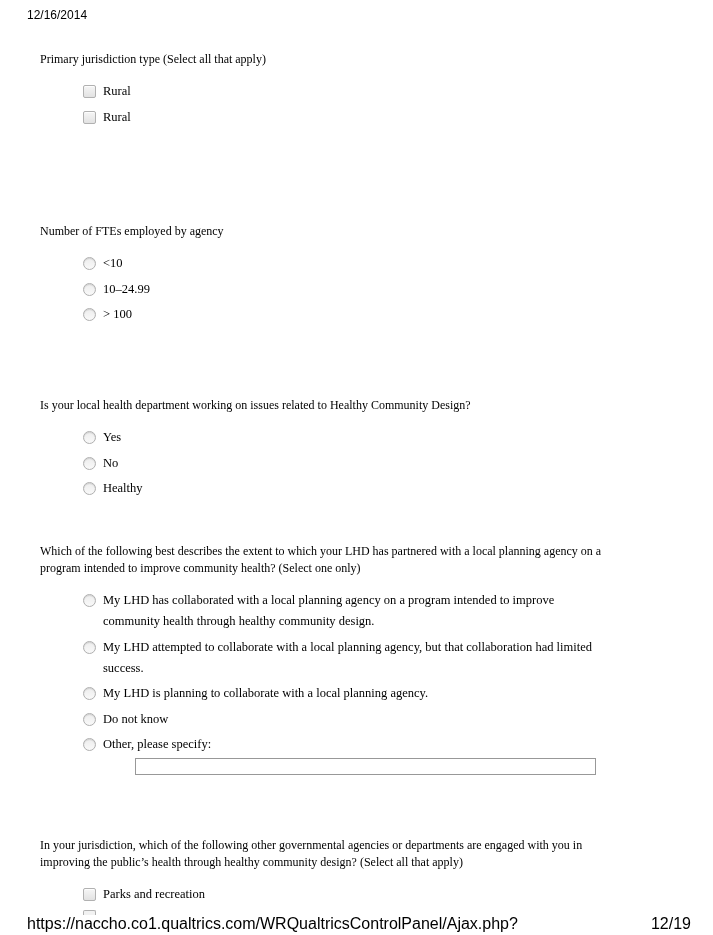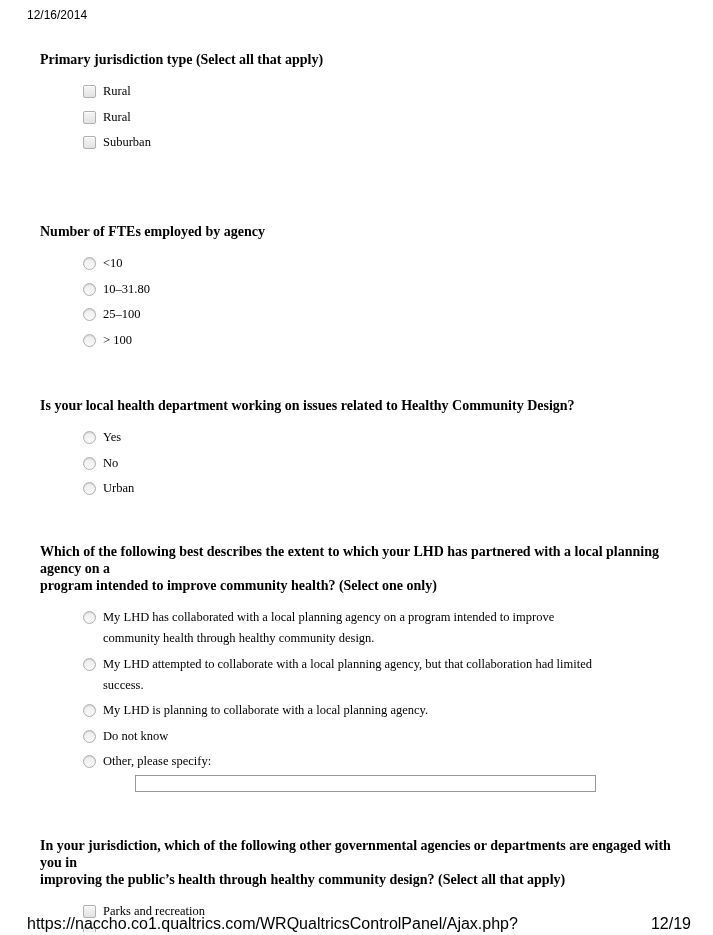--- a/index.html
+++ b/index.html
@@ -22,24 +22,23 @@
   .print-footer {
     position: absolute; top: 915px; left: 27px; right: 22px; height: 14px;
     font-family: "Liberation Sans", sans-serif;
     font-size: 16px; color: #000;
   }
   .ftr-page { position: absolute; right: 0; top: 0; }
 
   
   .question { position: absolute; left: 40px; right: 30px; }
   .q-title {
-    font-size: 14px; line-height: 17px;
+    font-size: 12px; line-height: 17px;
     white-space: pre-line;
     margin: 0 0 13px 0;
-    font-weight: bold;
   }
   .options { margin-left: 43px; }
   .opt-row {
     display: flex; align-items: flex-start;
     margin-bottom: 4.5px;
     font-size: 12.5px; line-height: 21px;
   }
   .ctl { flex: 0 0 auto; margin: 4px 7px 0 0; display: inline-block; }
   .checkbox {
     width: 11px; height: 11px;
@@ -87,41 +86,33 @@
   <div class="q-title">Primary jurisdiction type (Select all that apply)</div>
   <div class="options">
     <div class="opt-row">
       <span class="ctl checkbox"></span>
       <span class="opt-label">Rural</span>
     </div>
     <div class="opt-row">
       <span class="ctl checkbox"></span>
       <span class="opt-label">Rural</span>
     </div>
-    <div class="opt-row">
-      <span class="ctl checkbox"></span>
-      <span class="opt-label">Suburban</span>
-    </div>
   </div>
 </div>
 
 <div class="question" style="top:223px">
   <div class="q-title">Number of FTEs employed by agency</div>
   <div class="options">
     <div class="opt-row">
       <span class="ctl radio"></span>
       <span class="opt-label">&lt;10</span>
     </div>
     <div class="opt-row">
       <span class="ctl radio"></span>
-      <span class="opt-label">10–31.80</span>
-    </div>
-    <div class="opt-row">
-      <span class="ctl radio"></span>
-      <span class="opt-label">25–100</span>
+      <span class="opt-label">10–24.99</span>
     </div>
     <div class="opt-row">
       <span class="ctl radio"></span>
       <span class="opt-label">&gt; 100</span>
     </div>
   </div>
 </div>
 
 <div class="question" style="top:397px">
   <div class="q-title">Is your local health department working on issues related to Healthy Community Design?</div>
@@ -129,21 +120,21 @@
     <div class="opt-row">
       <span class="ctl radio"></span>
       <span class="opt-label">Yes</span>
     </div>
     <div class="opt-row">
       <span class="ctl radio"></span>
       <span class="opt-label">No</span>
     </div>
     <div class="opt-row">
       <span class="ctl radio"></span>
-      <span class="opt-label">Urban</span>
+      <span class="opt-label">Healthy</span>
     </div>
   </div>
 </div>
 
 <div class="question" style="top:543px">
   <div class="q-title">Which of the following best describes the extent to which your LHD has partnered with a local planning agency on a
 program intended to improve community health? (Select one only)</div>
   <div class="options">
     <div class="opt-row">
       <span class="ctl radio"></span>

